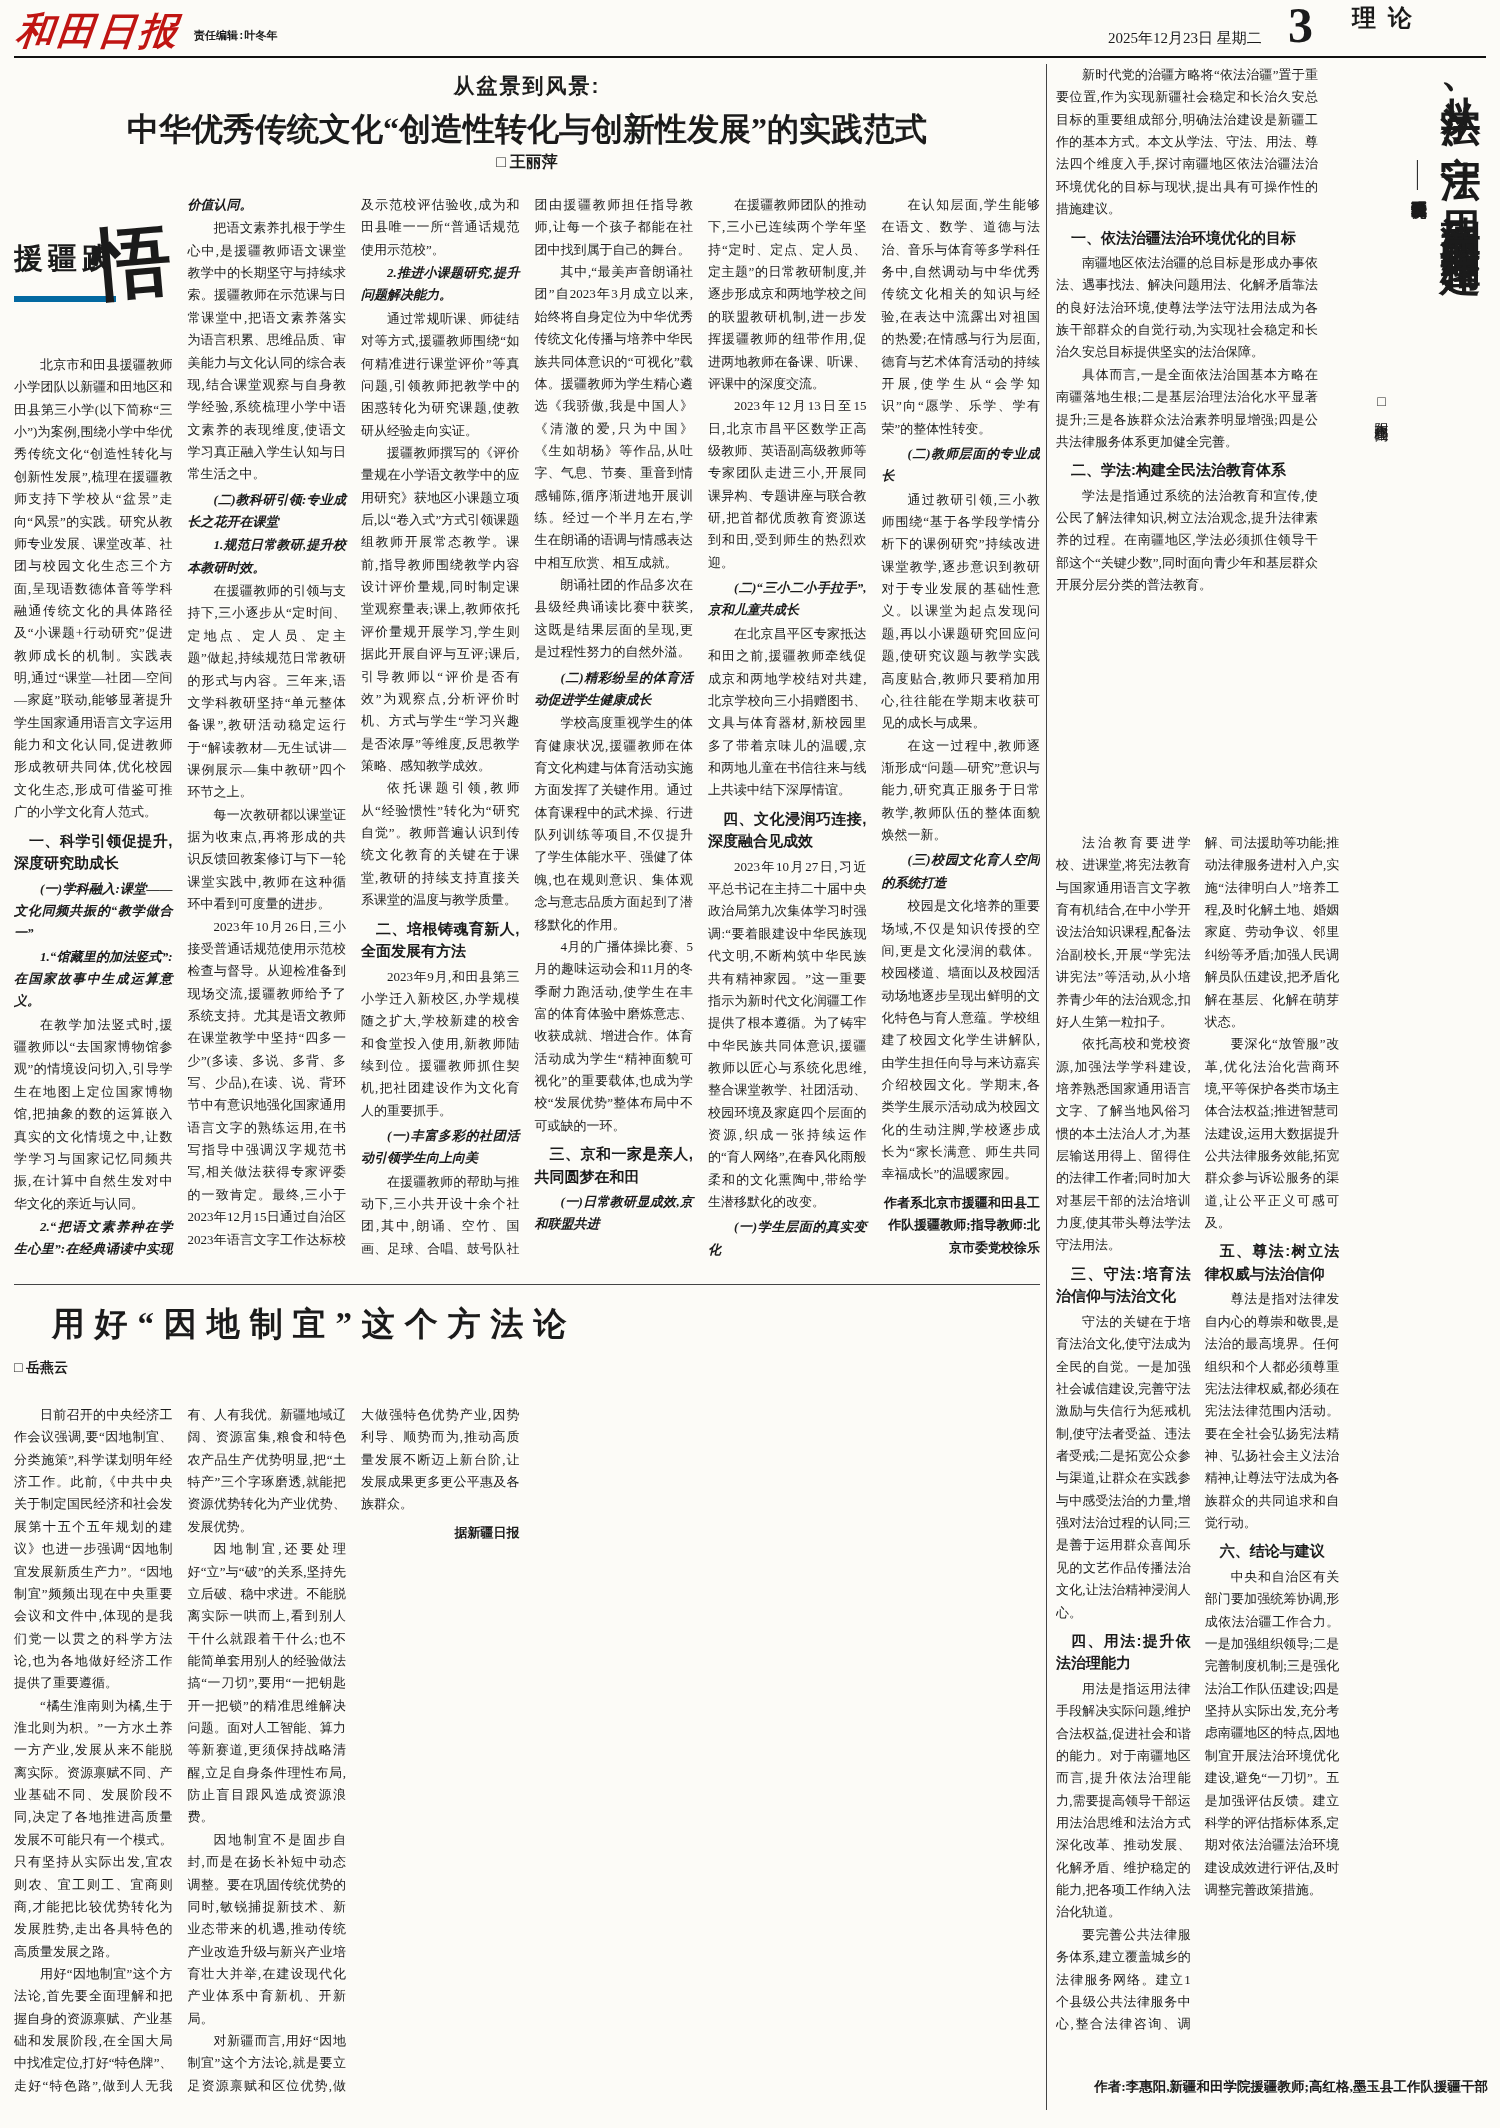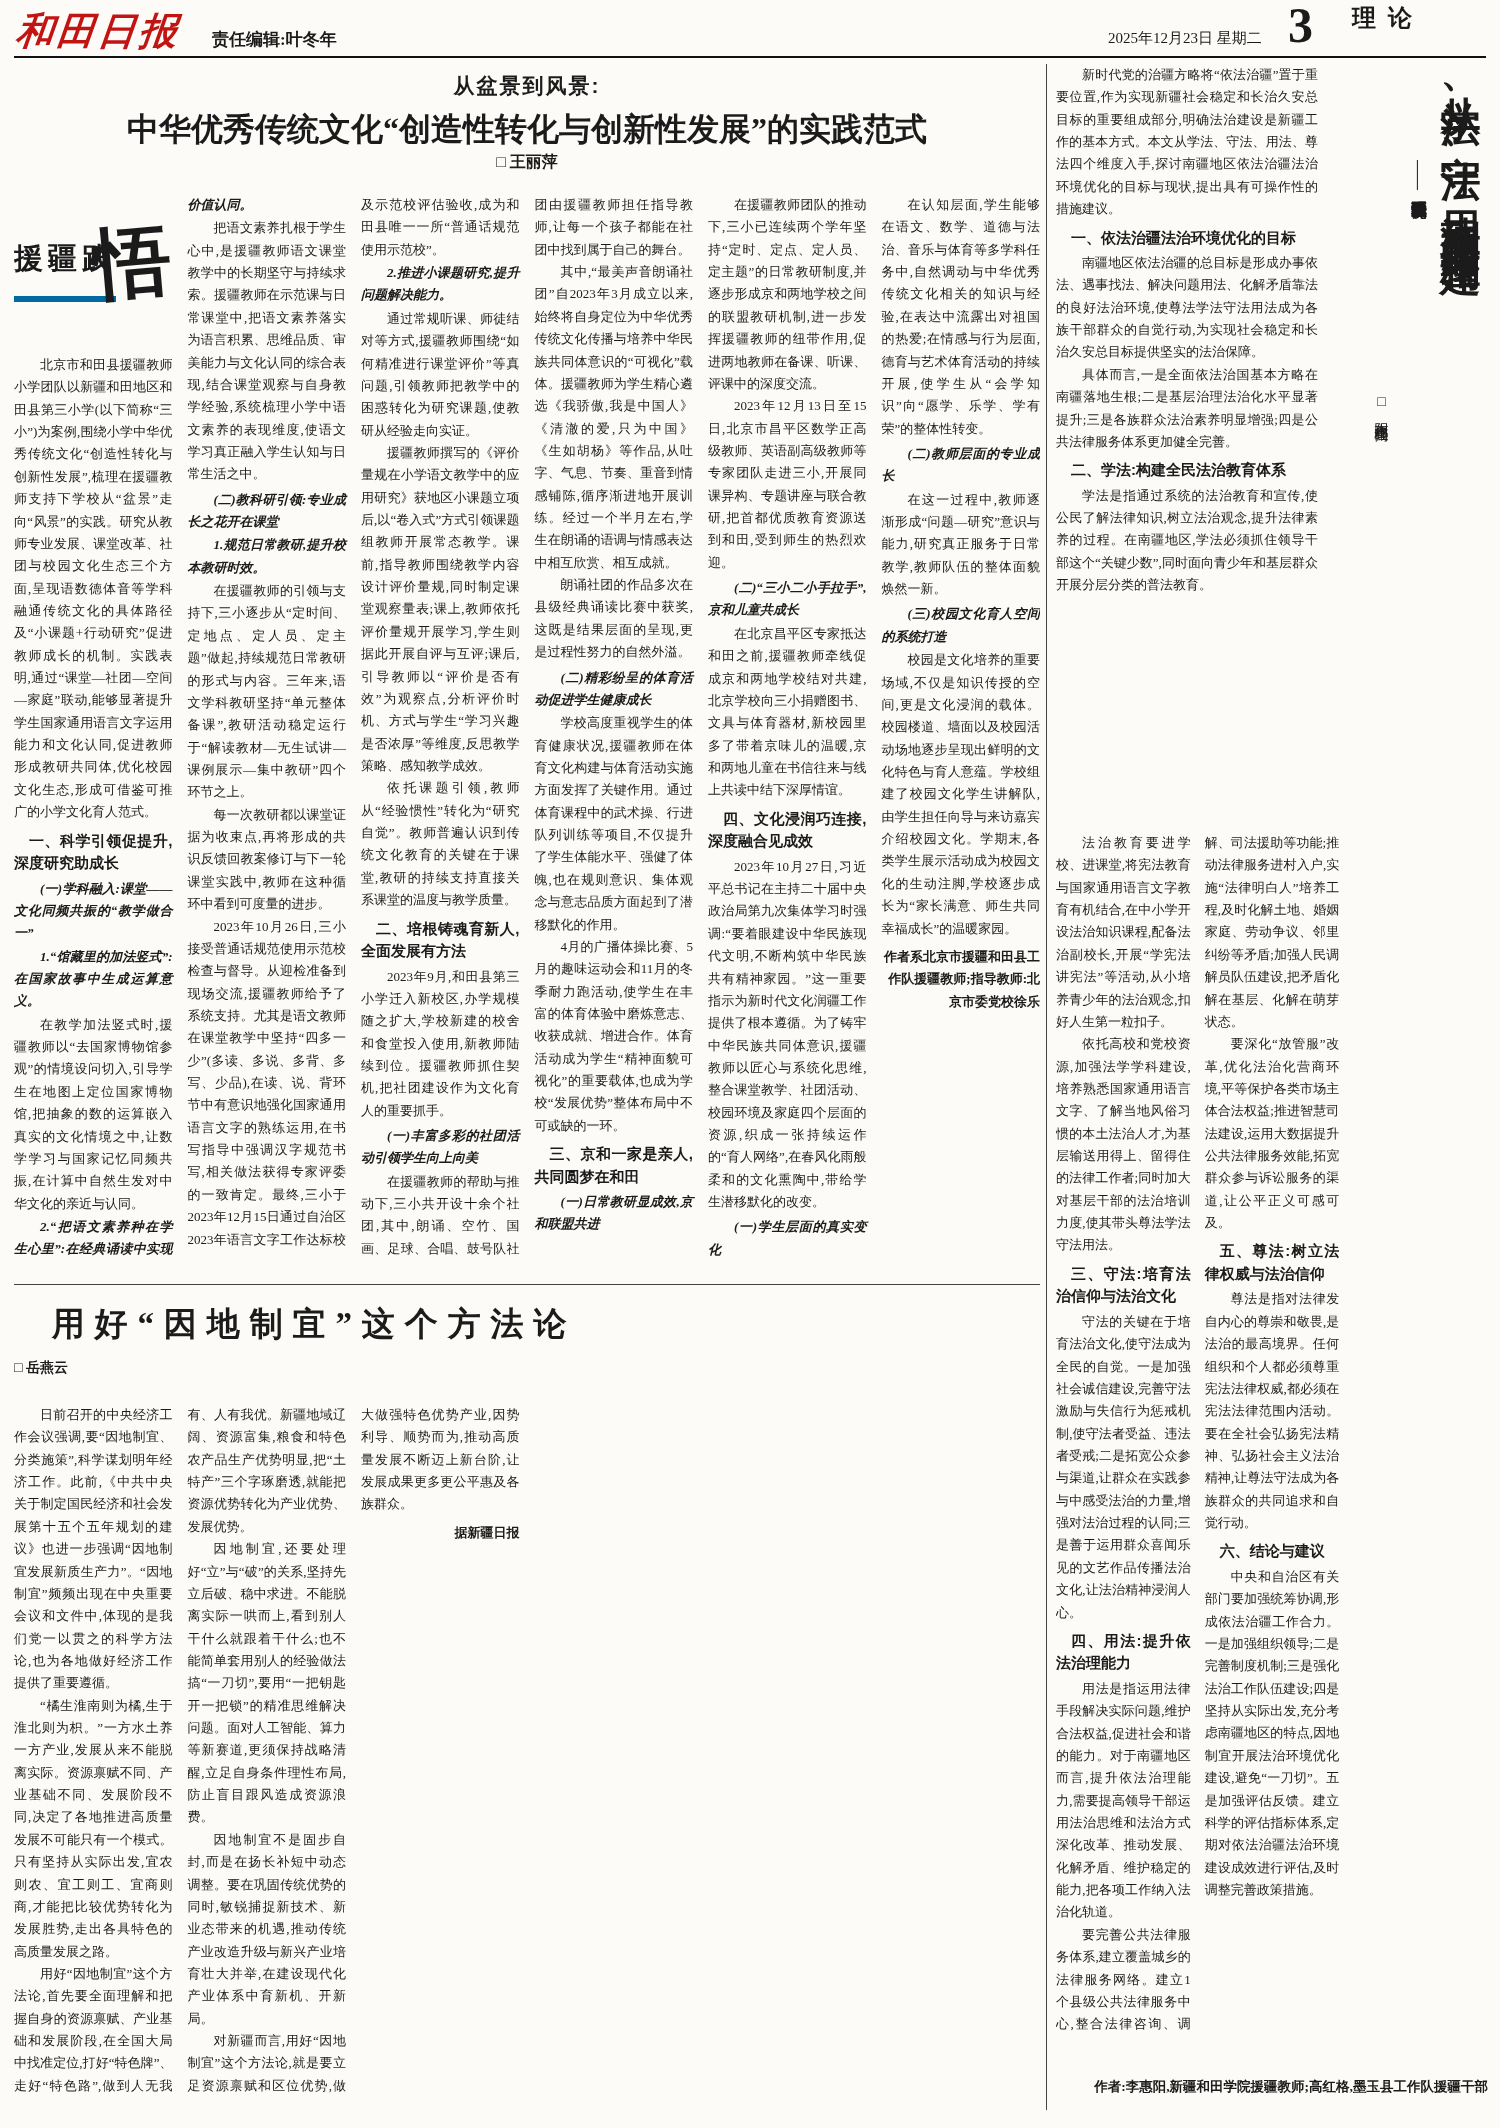--- a/index.html
+++ b/index.html
@@ -1,22 +1,22 @@
 <!DOCTYPE html>
 <html><head>
 <meta charset="utf-8">
 <style>
   html,body{margin:0;padding:0;background:#e8e6e0;}
   #canvas{position:relative;width:1500px;height:2128px;margin:0 auto;background:#fcfbf7;
           overflow:hidden;color:#1b1b1b;font-family:"Liberation Serif","DejaVu Serif",serif;}
   
   .masthead{position:absolute;left:16px;top:6px;font-size:38px;font-weight:900;font-style:italic;
             color:#c01512;letter-spacing:3px;transform:skewX(-6deg);}
-  .editor{position:absolute;left:212px;top:28px;font-size:17px;font-weight:bold;
-          font-family:Liberation Serif, serif;}
+  .editor{position:absolute;left:194px;top:28px;font-size:11px;font-weight:bold;
+          font-family:Liberation Mono, monospace;}
   .pagedate{position:absolute;left:1108px;top:29px;font-size:15px;}
   .pagenum{position:absolute;left:1288px;top:-4px;font-size:50px;font-weight:bold;}
   .sectiontitle{position:absolute;left:1352px;top:2px;font-size:24px;font-weight:900;letter-spacing:12px;}
   .header-rule{position:absolute;left:14px;right:14px;top:56px;border-top:2px solid #111;}
   
   .vrule{position:absolute;left:1046px;top:64px;height:2046px;border-left:1px solid #444;}
   .hrule-bottom{position:absolute;left:14px;top:1284px;width:1026px;border-top:1px solid #444;}
   
   .main-art{position:absolute;left:14px;top:64px;width:1026px;height:1214px;}
   .kicker{text-align:center;font-size:21px;font-weight:bold;letter-spacing:2px;margin-top:8px;
@@ -111,20 +111,21 @@
         <div class="b-s">(一)日常教研显成效,京和联盟共进</div>
         <div class="b-p">在援疆教师团队的推动下,三小已连续两个学年坚持“定时、定点、定人员、定主题”的日常教研制度,并逐步形成京和两地学校之间的联盟教研机制,进一步发挥援疆教师的纽带作用,促进两地教师在备课、听课、评课中的深度交流。</div>
         <div class="b-p">2023年12月13日至15日,北京市昌平区数学正高级教师、英语副高级教师等专家团队走进三小,开展同课异构、专题讲座与联合教研,把首都优质教育资源送到和田,受到师生的热烈欢迎。</div>
         <div class="b-s">(二)“三小二小手拉手”,京和儿童共成长</div>
         <div class="b-p">在北京昌平区专家抵达和田之前,援疆教师牵线促成京和两地学校结对共建,北京学校向三小捐赠图书、文具与体育器材,新校园里多了带着京味儿的温暖,京和两地儿童在书信往来与线上共读中结下深厚情谊。</div>
         <div class="b-h">四、文化浸润巧连接,深度融合见成效</div>
         <div class="b-p">2023年10月27日,习近平总书记在主持二十届中央政治局第九次集体学习时强调:“要着眼建设中华民族现代文明,不断构筑中华民族共有精神家园。”这一重要指示为新时代文化润疆工作提供了根本遵循。为了铸牢中华民族共同体意识,援疆教师以匠心与系统化思维,整合课堂教学、社团活动、校园环境及家庭四个层面的资源,织成一张持续运作的“育人网络”,在春风化雨般柔和的文化熏陶中,带给学生潜移默化的改变。</div>
         <div class="b-s">(一)学生层面的真实变化</div>
         <div class="b-p">在认知层面,学生能够在语文、数学、道德与法治、音乐与体育等多学科任务中,自然调动与中华优秀传统文化相关的知识与经验,在表达中流露出对祖国的热爱;在情感与行为层面,德育与艺术体育活动的持续开展,使学生从“会学知识”向“愿学、乐学、学有荣”的整体性转变。</div>
         <div class="b-s">(二)教师层面的专业成长</div>
+        <div class="b-p">通过教研引领,三小教师围绕“基于各学段学情分析下的课例研究”持续改进课堂教学,逐步意识到教研对于专业发展的基础性意义。以课堂为起点发现问题,再以小课题研究回应问题,使研究议题与教学实践高度贴合,教师只要稍加用心,往往能在学期末收获可见的成长与成果。</div>
         <div class="b-p">在这一过程中,教师逐渐形成“问题—研究”意识与能力,研究真正服务于日常教学,教师队伍的整体面貌焕然一新。</div>
         <div class="b-s">(三)校园文化育人空间的系统打造</div>
         <div class="b-p">校园是文化培养的重要场域,不仅是知识传授的空间,更是文化浸润的载体。校园楼道、墙面以及校园活动场地逐步呈现出鲜明的文化特色与育人意蕴。学校组建了校园文化学生讲解队,由学生担任向导与来访嘉宾介绍校园文化。学期末,各类学生展示活动成为校园文化的生动注脚,学校逐步成长为“家长满意、师生共同幸福成长”的温暖家园。</div>
         <div class="b-credit">作者系北京市援疆和田县工作队援疆教师;指导教师:北京市委党校徐乐</div>
       </div>
   </div>
 
   <div class="bottom-art">
     <div class="bottom-headline">用好“因地制宜”这个方法论</div>
     <div class="bottom-byline">□ 岳燕云</div>

